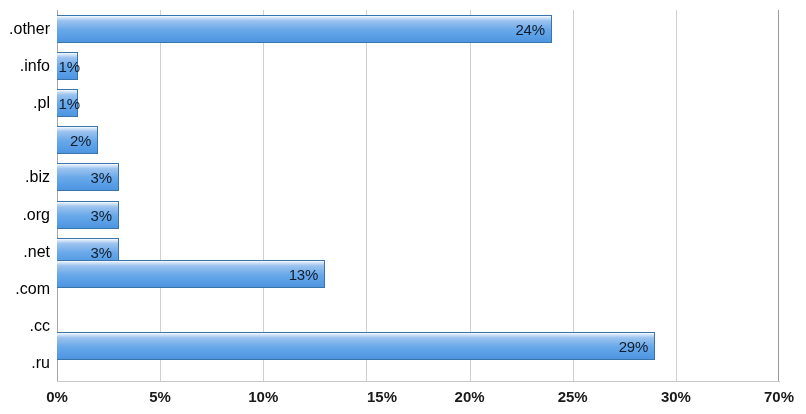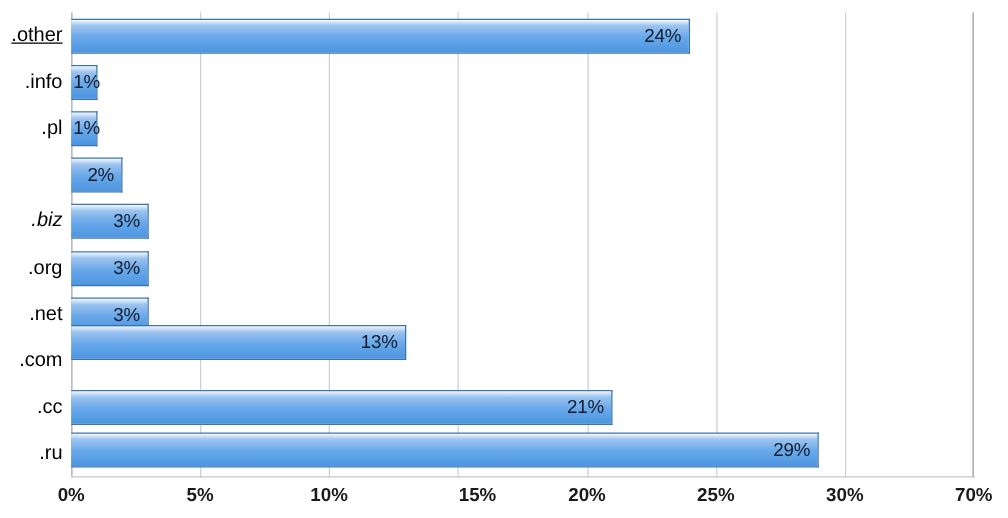--- a/index.html
+++ b/index.html
@@ -190,49 +190,42 @@
     </div>
 
     <div class="row" style="top:245px;text-align:right;">
       <div class="bar-wrap">
         <div class="bar" style="width:268.1px;">
           <span class="bar-label">13%</span>
         </div>
       </div>
     </div>
 
-    <div class="row" style="top:297.6px;">
-      <div class="bar-wrap">
-        <div class="bar" style="width:433.1px;">
-          <span class="bar-label">21%</span>
-        </div>
-      </div>
-    </div>
-
-    <div class="row" style="top:331px;">
+
+    <div class="row" style="top:317px;">
       <div class="bar-wrap">
         <div class="bar" style="width:598.1px;">
           <span class="bar-label">29%</span>
         </div>
       </div>
     </div>
   </div>
 
   <div id="plot-bottom-rule"></div>
 
-  <div class="cat-holder" style="top:10px;text-decoration:underline;">
+  <div class="cat-holder" style="top:10px;">
     <span>.other</span>
   </div>
   <div class="cat-holder" style="top:47.2px;">
     <span>.info</span>
   </div>
   <div class="cat-holder" style="top:84.4px;">
     <span>.pl</span>
   </div>
-  <div class="cat-holder" style="top:158.8px;font-style:italic;">
+  <div class="cat-holder" style="top:158.8px;">
     <span>.biz</span>
   </div>
   <div class="cat-holder" style="top:196px;">
     <span>.org</span>
   </div>
   <div class="cat-holder" style="top:233.2px;">
     <span>.net</span>
   </div>
   <div class="cat-holder" style="top:270.4px;">
     <span>.com</span>

